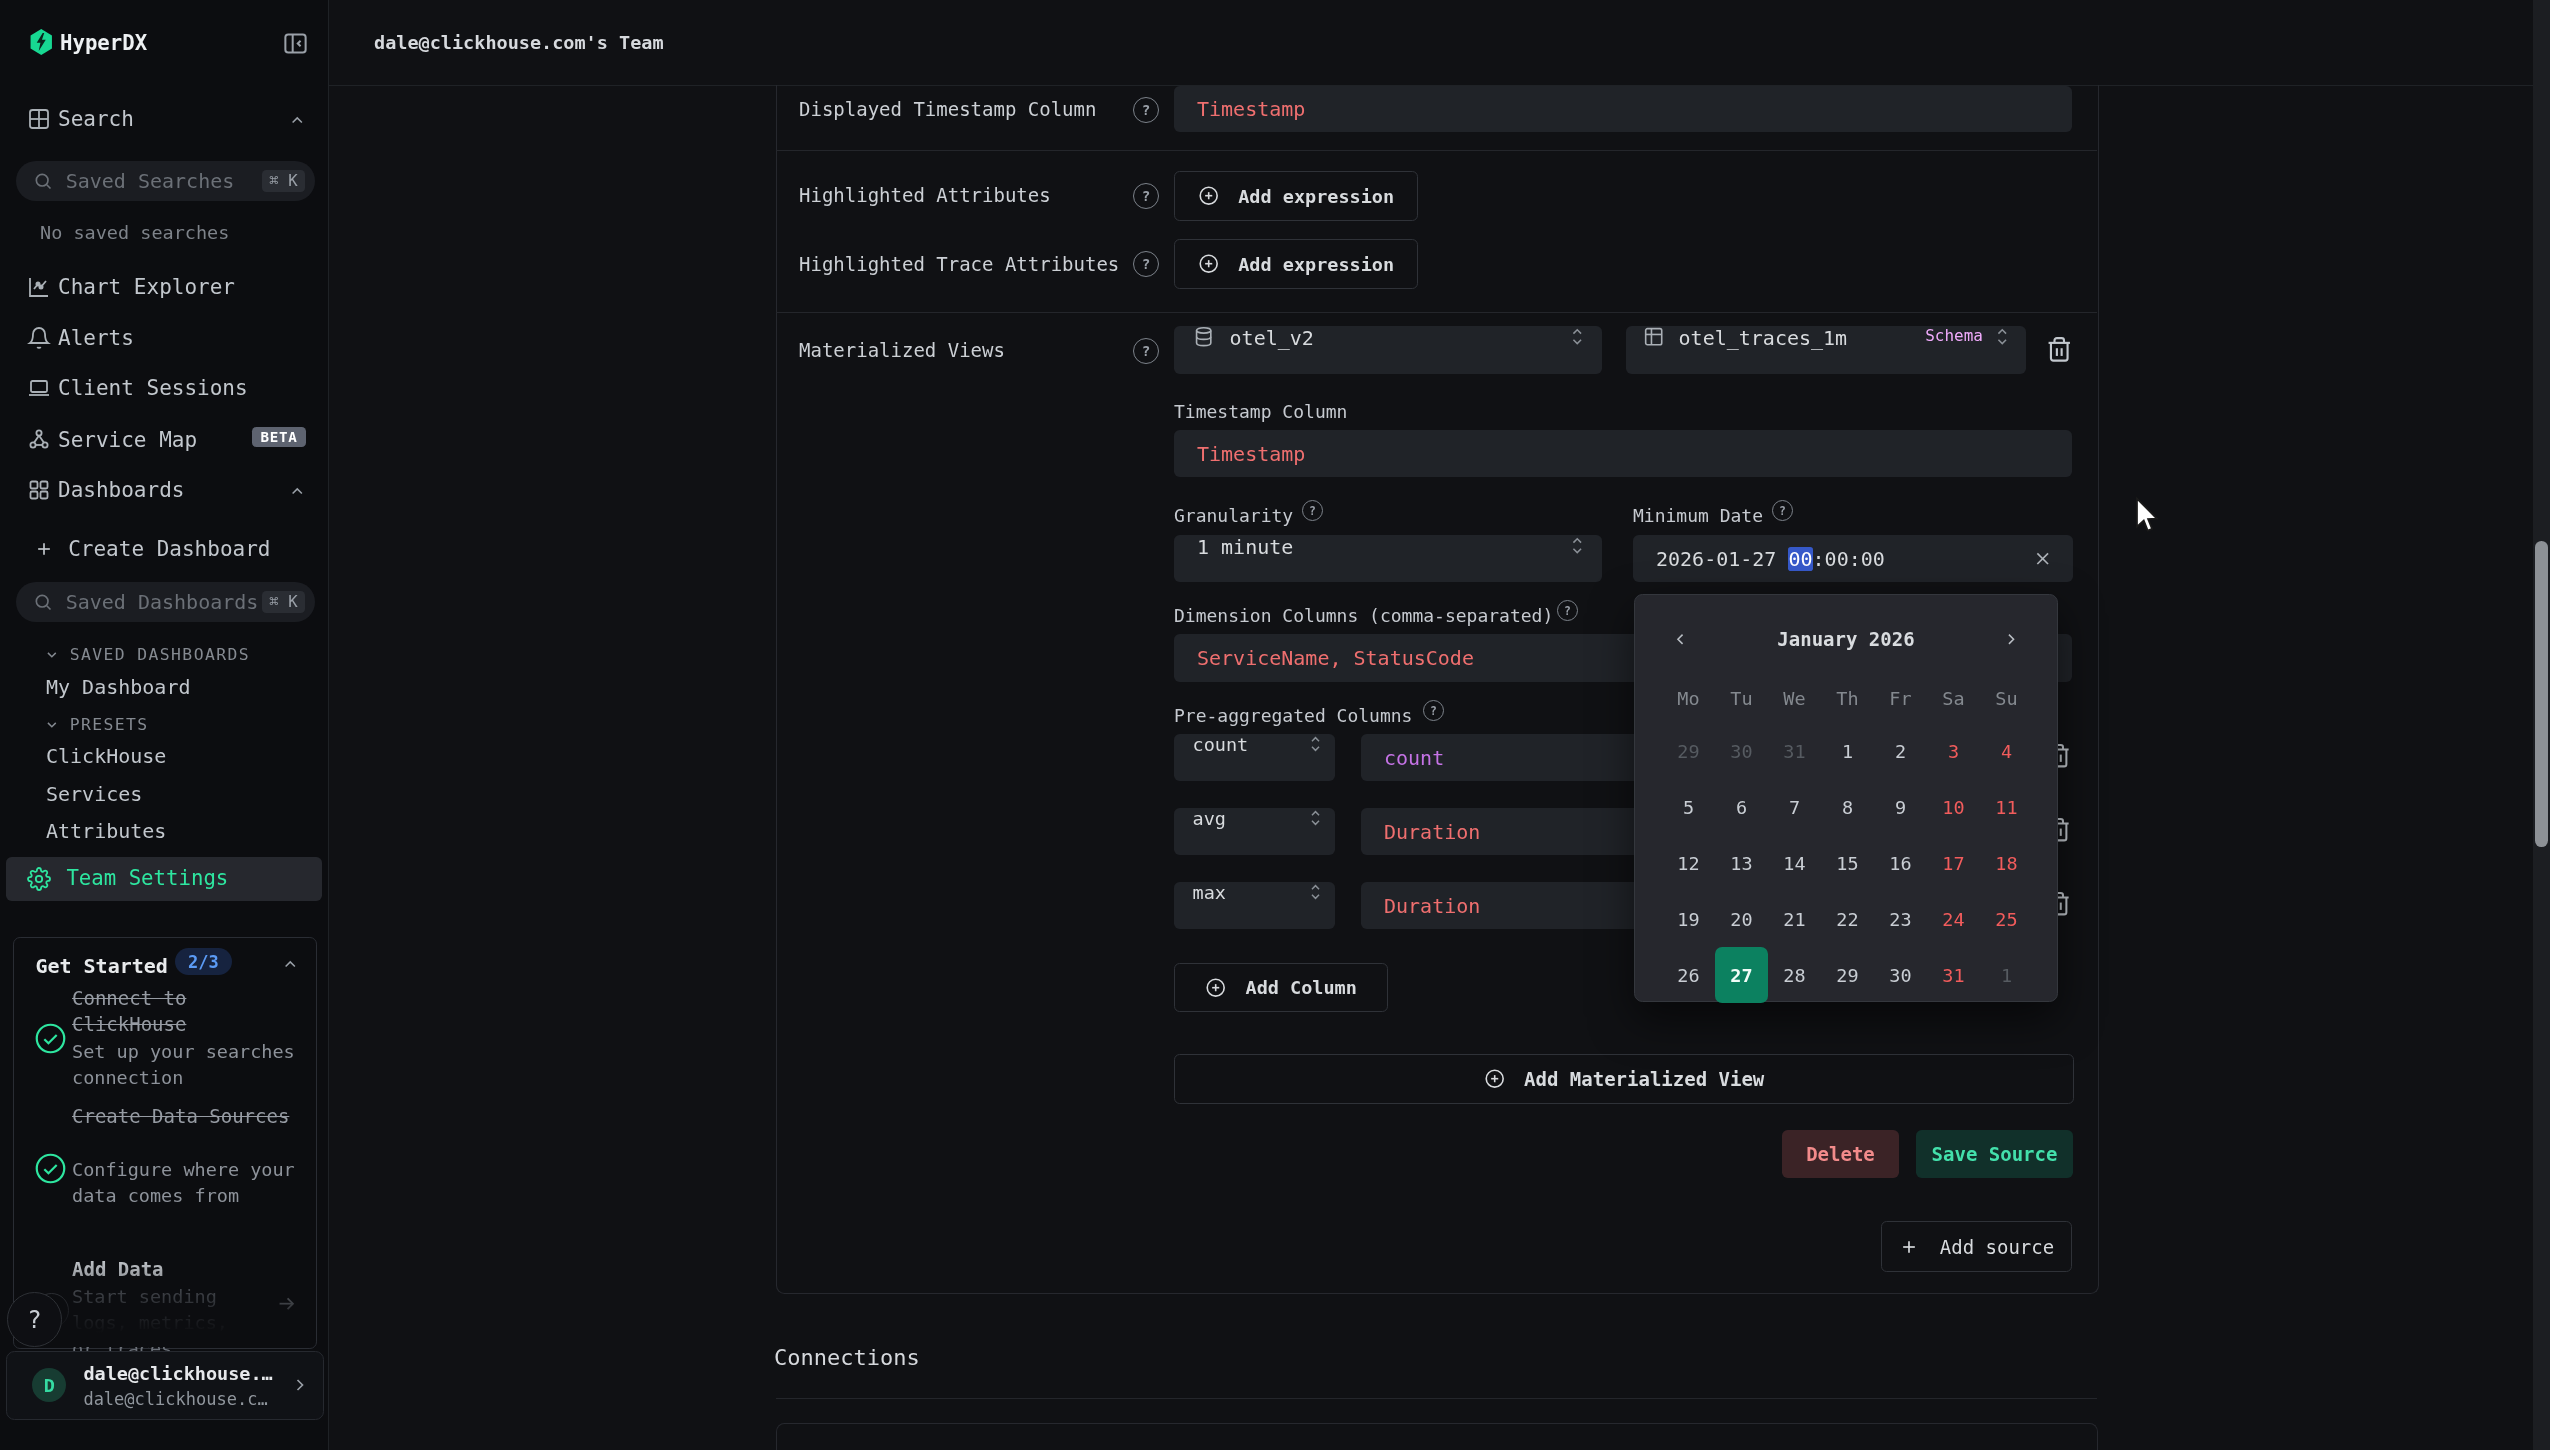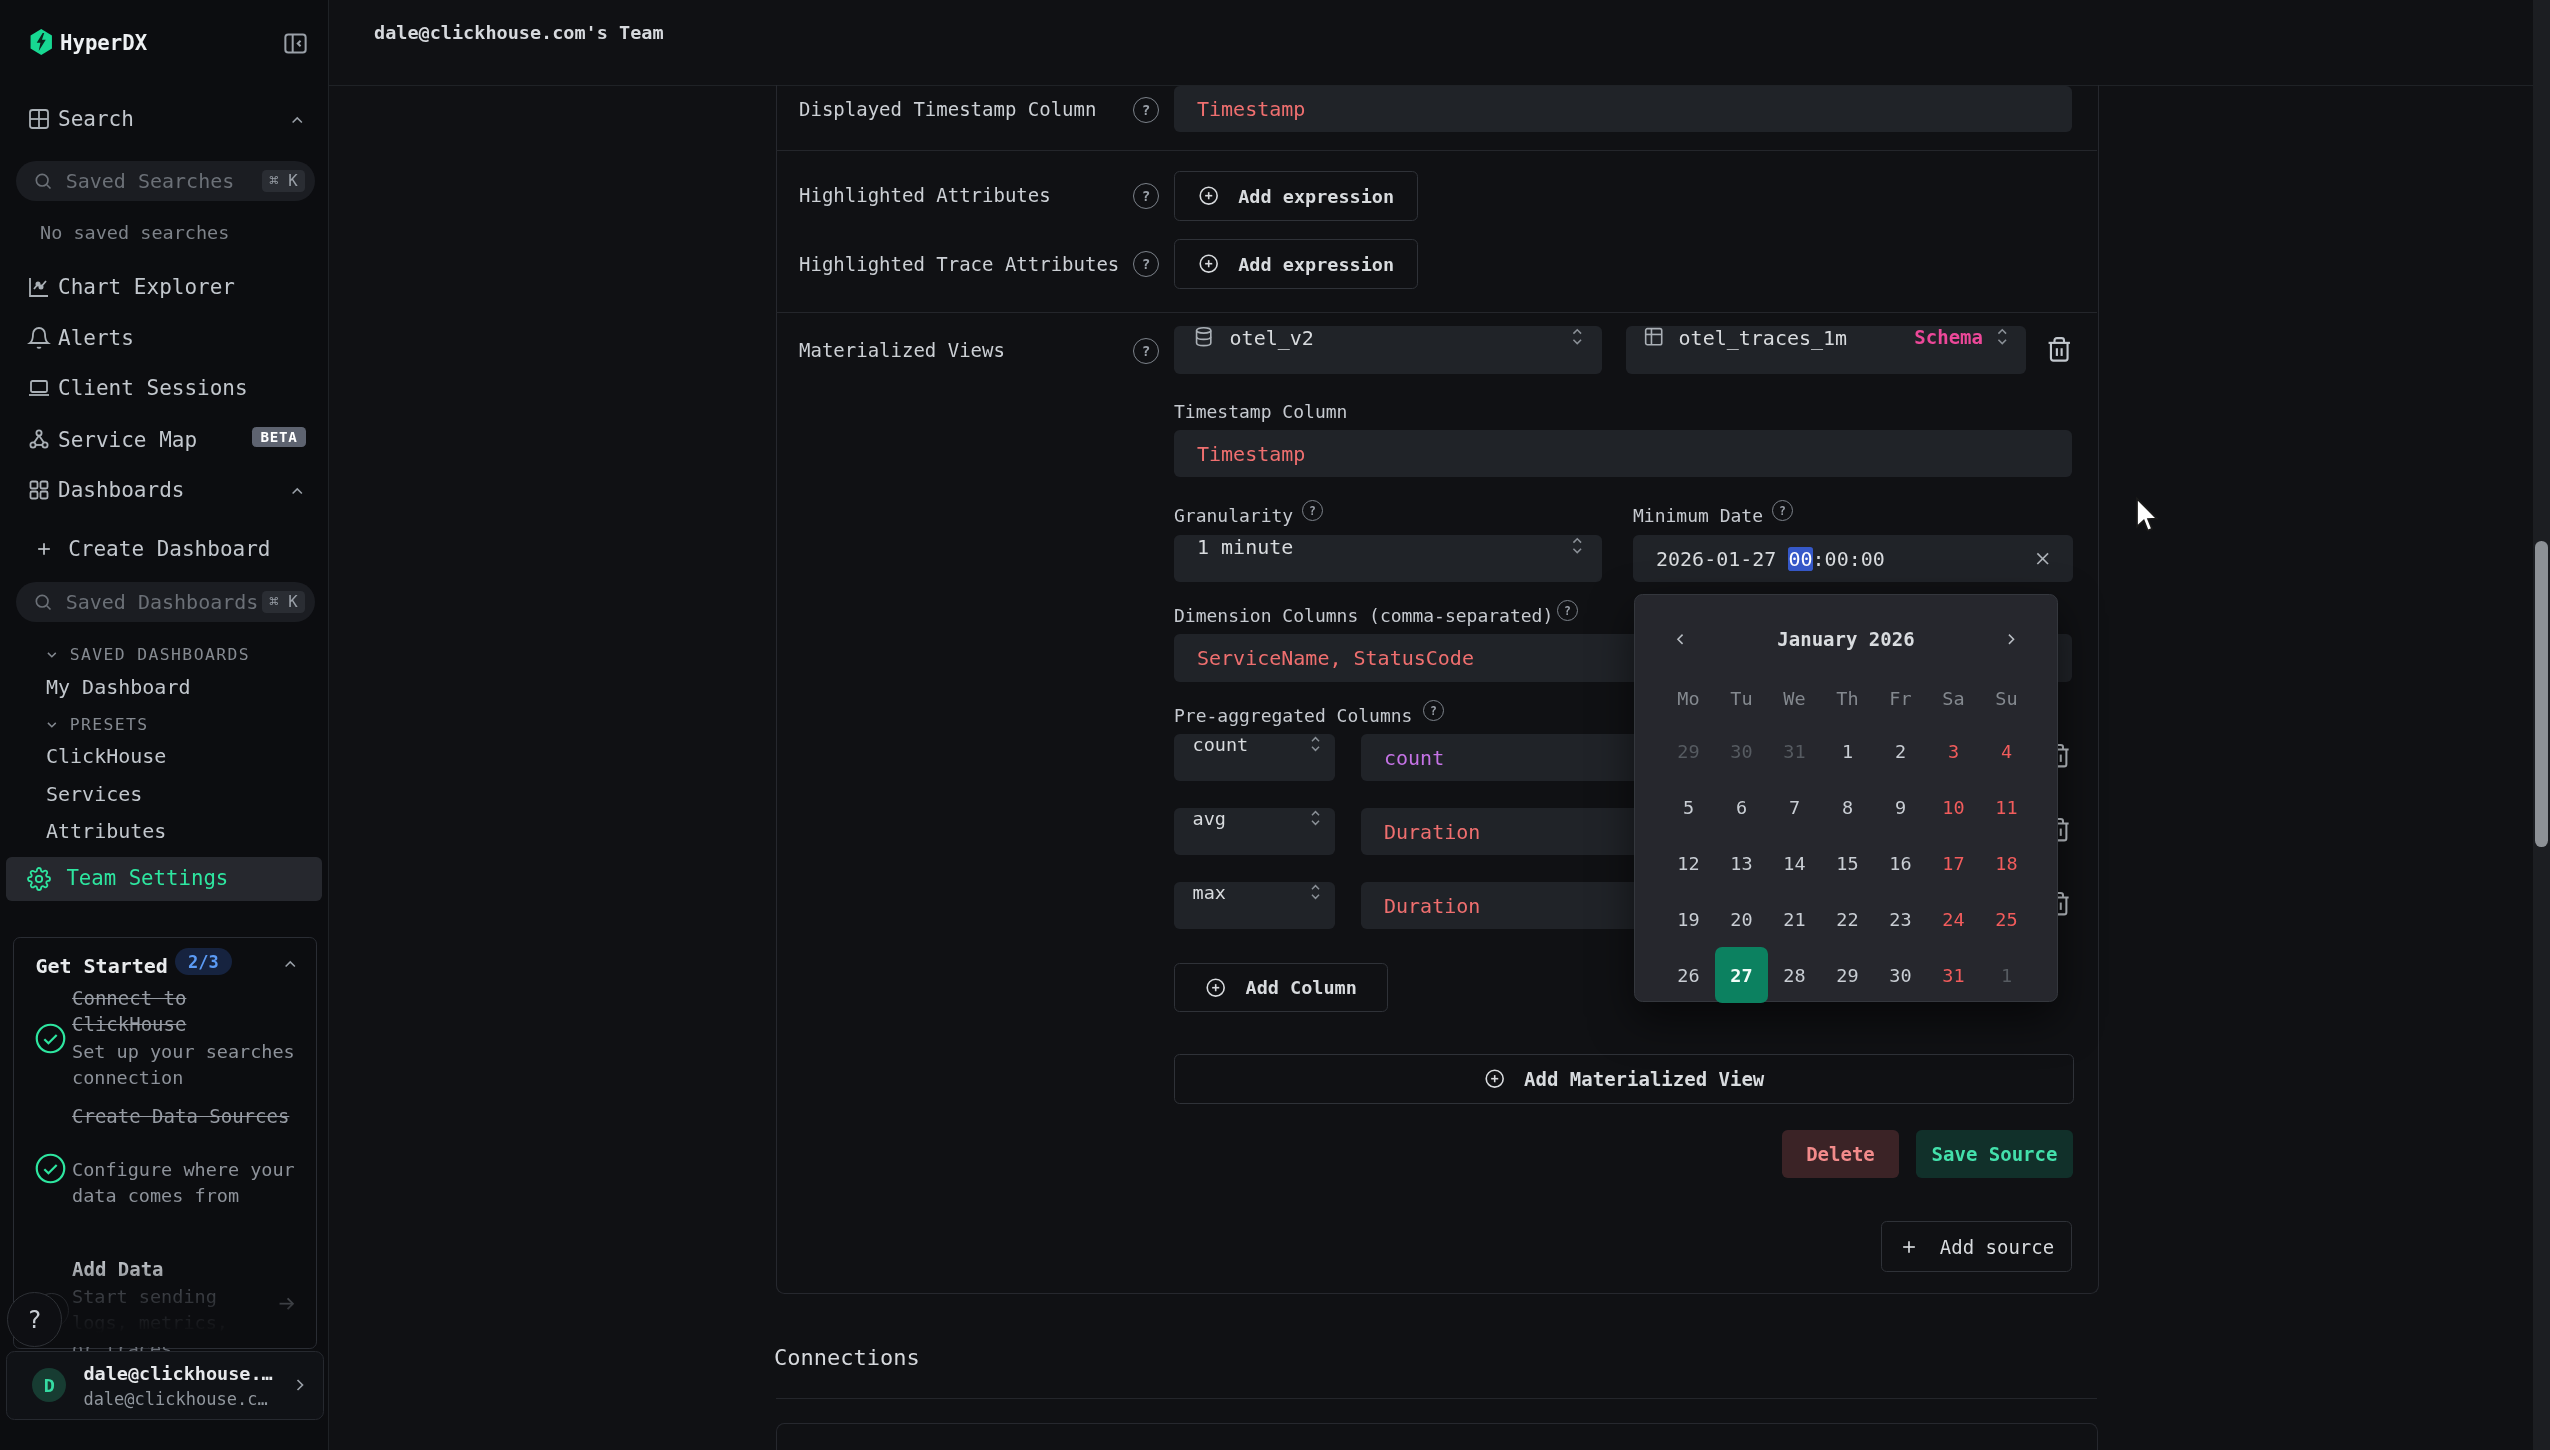--- a/index.html
+++ b/index.html
@@ -241,21 +241,21 @@
       <div style="position:absolute;left:76px;top:11.4px;font-size:18.5px;font-weight:bold;color:#e6e8eb;">dale@clickhouse.…</div>
       <div style="position:absolute;left:76px;top:37px;font-size:17px;color:#90969d;">dale@clickhouse.c…</div>
       <div style="position:absolute;right:13px;top:23px;">
         <svg width="20" height="20" viewBox="0 0 24 24" fill="none" stroke="#9aa0a8" stroke-width="2">
             <polyline points="9,6 15,12 9,18"></polyline>
           </svg>
       </div>
     </div>
   </div>
 
-  <div class="abs" style="left:374px;top:20px;font-size:18.5px;font-weight:bold;color:#d6d9dd;line-height:26px;">dale@clickhouse.com's Team</div>
+  <div class="abs" style="left:374px;top:30px;font-size:18.5px;font-weight:bold;color:#d6d9dd;line-height:26px;">dale@clickhouse.com's Team</div>
   <div class="hdr-divider"></div>
 
   <div id="srcbox"></div>
 
   <div class="abs form-label" style="left:799px;top:96px;">Displayed Timestamp Column</div>
   <div class="qhint" style="left:1133px;top:97px;">?</div>
   <div class="input" style="left:1174px;top:86px;width:898px;height:46px;">
     <span class="val red">Timestamp</span>
   </div>
 
@@ -301,21 +301,21 @@
       </svg>
   </div>
 
   <div class="select" style="left:1626px;top:326px;width:400px;height:48px;">
     <svg style="margin-left:17px;" width="21.4" height="21.4" viewBox="0 0 24 24" fill="none" stroke="#aab0b6" stroke-width="1.8">
         <rect x="3" y="3" width="18" height="18" rx="2"></rect>
         <line x1="9.5" y1="3" x2="9.5" y2="21"></line>
         <line x1="3" y1="9.5" x2="21" y2="9.5"></line>
       </svg>
     <span class="txt" style="margin-left:14.2px;">otel_traces_1m</span>
-    <span style="position:absolute;right:43px;color:#ec4899;font-size:19px;font-weight:bold;">Schema</span>
+    <span style="position:absolute;right:43px;color:#f0abfc;font-size:16px;font-weight:normal;">Schema</span>
     <svg style="position:absolute;right:14.2px;" width="18.5" height="21.4" viewBox="0 0 24 28" fill="none" stroke="#8a9097" stroke-width="2">
         <polyline points="7,10 12,5 17,10"></polyline>
         <polyline points="7,18 12,23 17,18"></polyline>
       </svg>
   </div>
 
   <div class="abs" style="left:2045px;top:335px;">
     <svg width="28.5" height="30" viewBox="0 0 24 24" fill="none" stroke="#c2c7cd" stroke-width="1.8">
         <polyline points="3,6 5,6 21,6"></polyline>
         <path d="M19 6 v13 a2 2 0 0 1-2 2 H7 a2 2 0 0 1-2-2 V6"></path>

